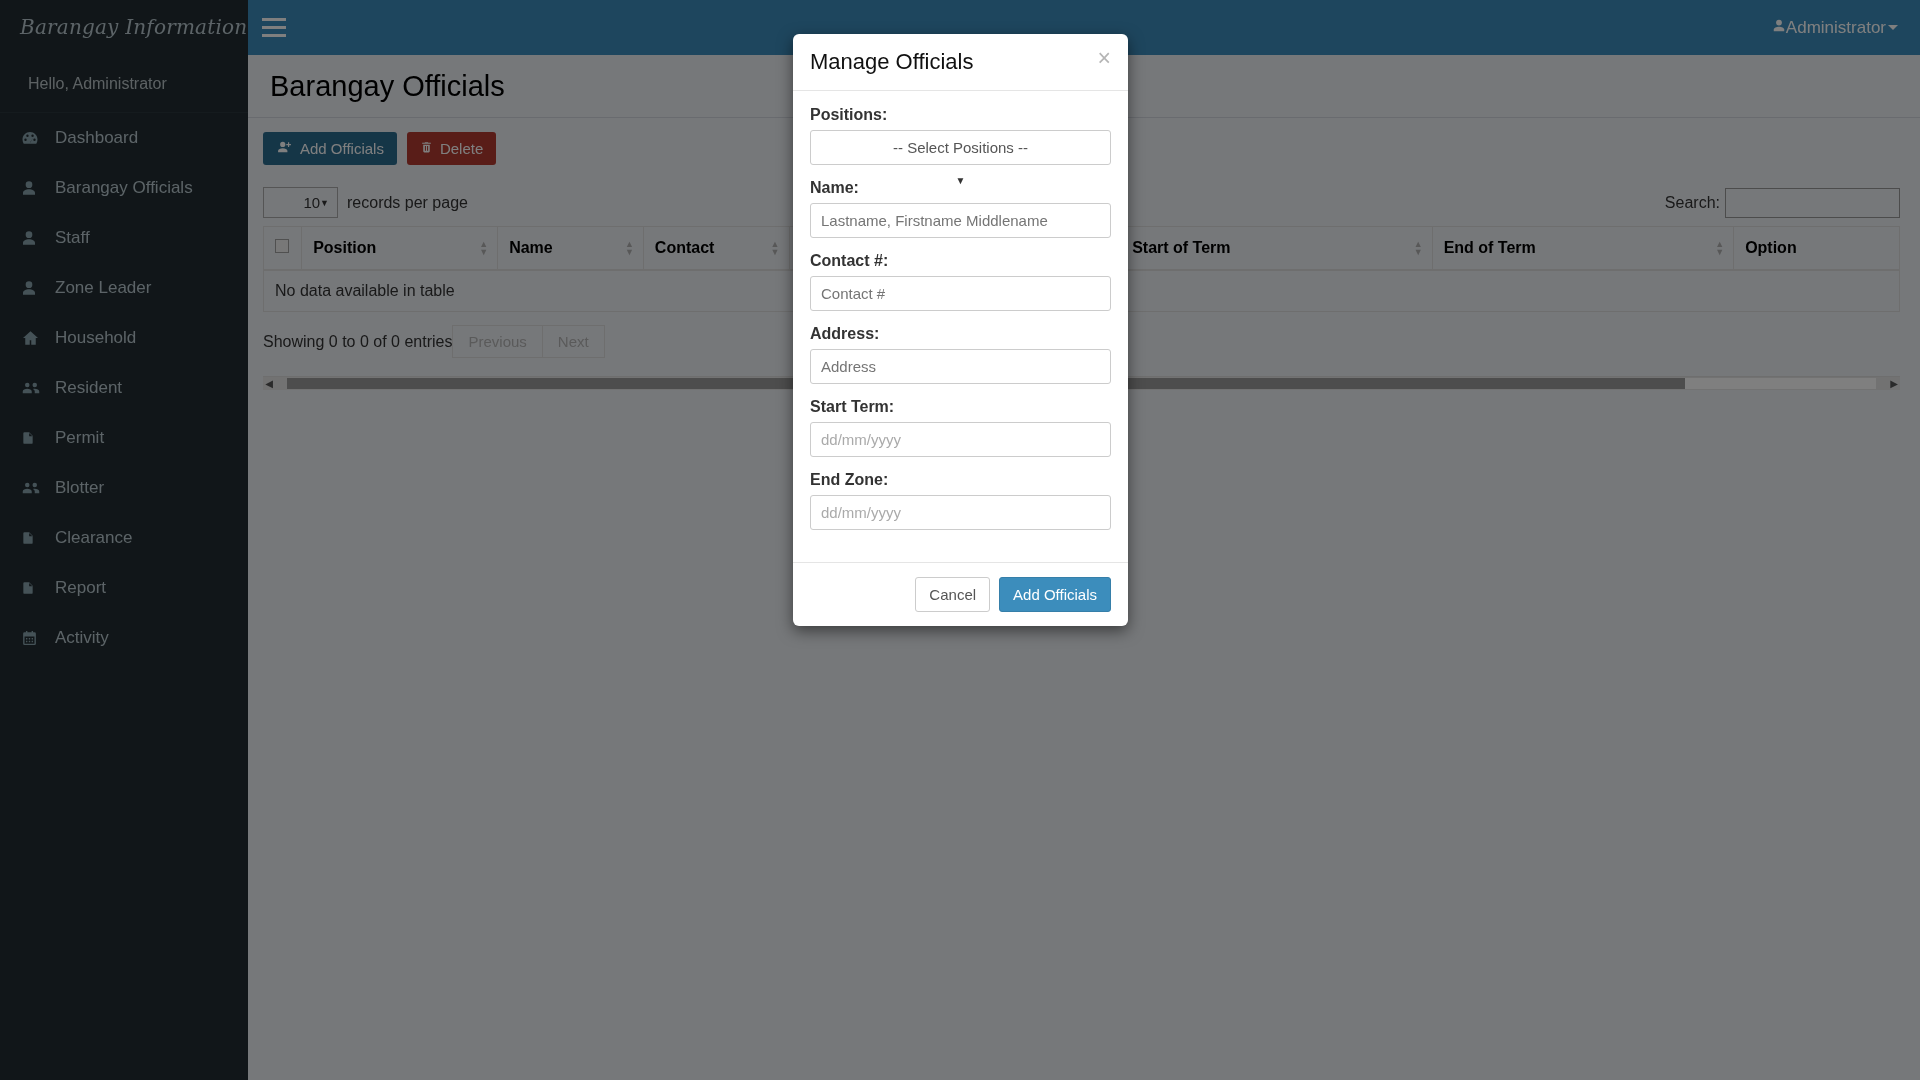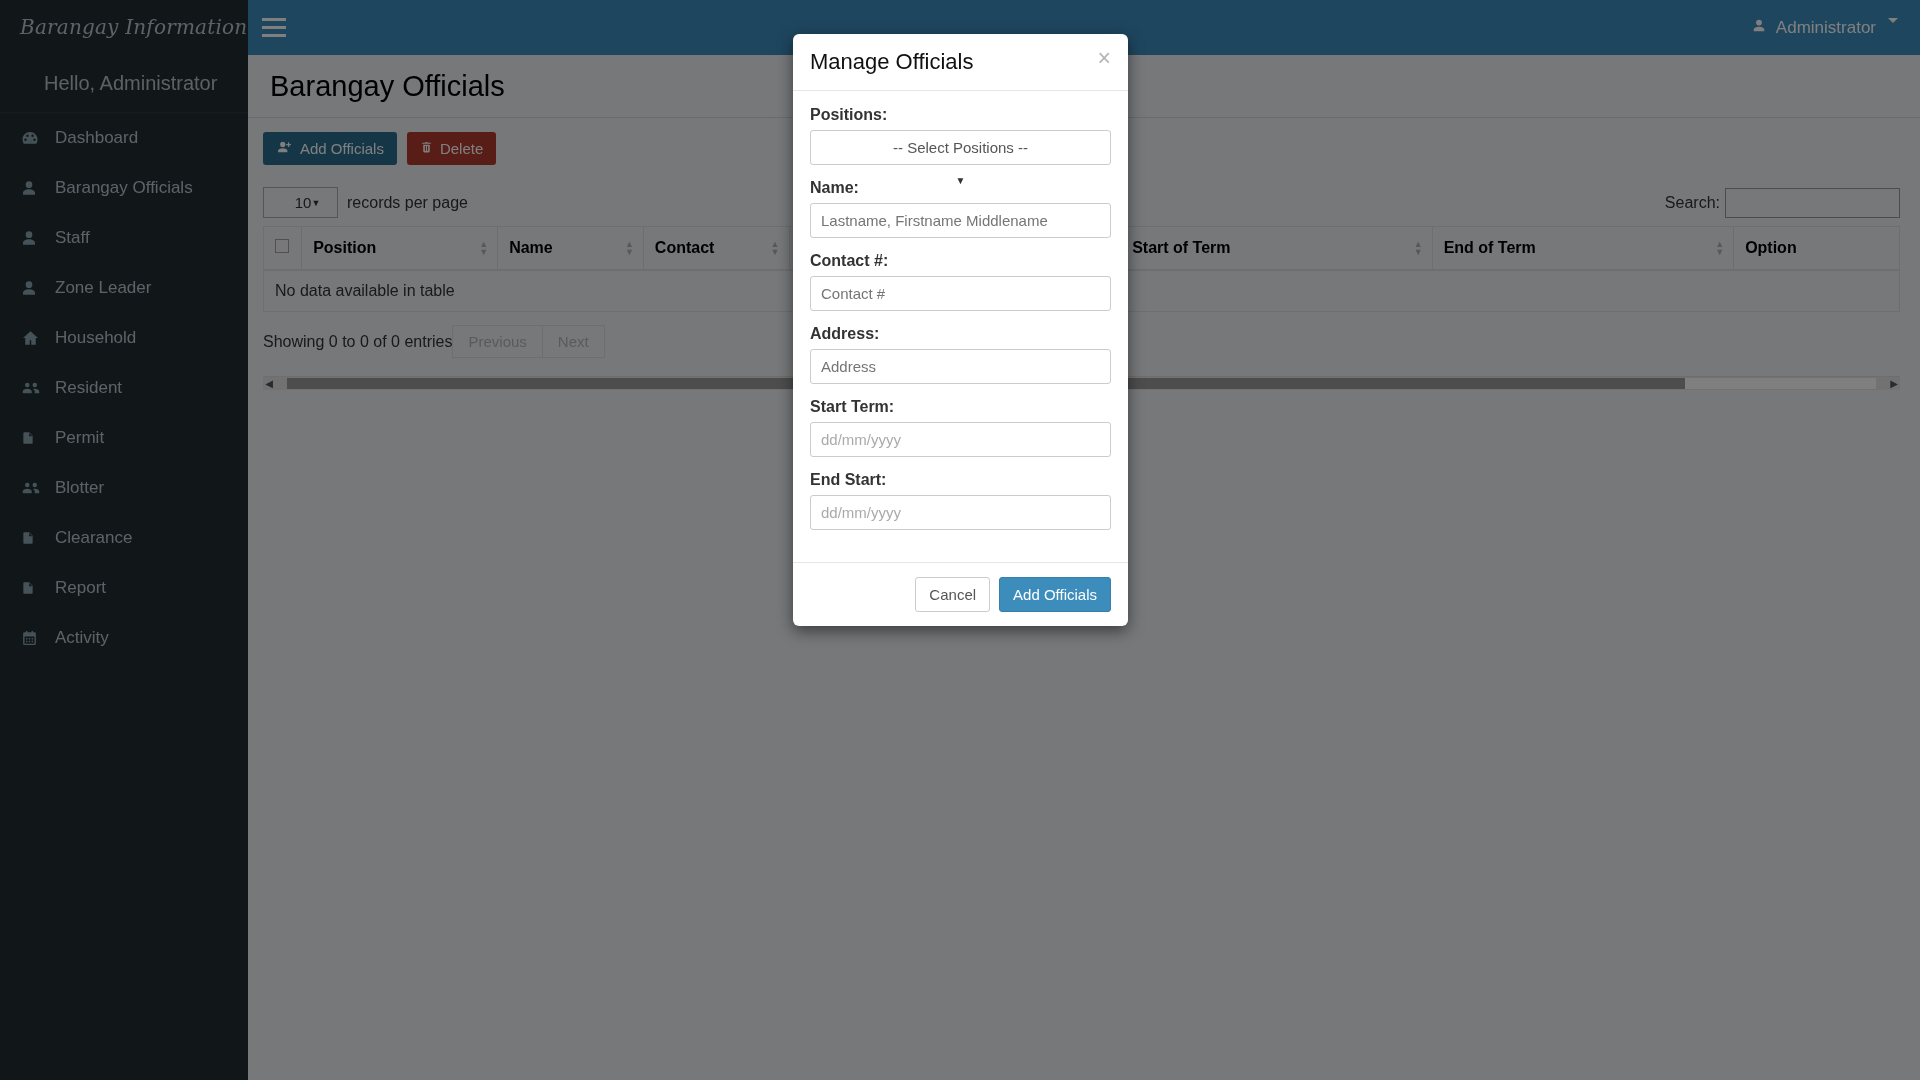--- a/index.html
+++ b/index.html
@@ -26,23 +26,23 @@
     font-family: "DejaVu Serif", serif;
     font-style: italic;
     font-size: 20px;
     letter-spacing: .2px;
     white-space: nowrap;
     overflow: hidden;
   }
   .user-panel {
     height: 58px;
     display: flex; align-items: center;
-    padding-left: 44px;
+    padding-left: 28px;
     color: #b9c3c7;
-    font-size: 20px;
+    font-size: 16px;
     border-bottom: 1px solid #2a373d;
   }
   .menu { list-style: none; margin: 0; padding: 0; }
   .menu li {
     display: flex; align-items: center;
     height: 50px;
     padding-left: 21px;
     color: #b8c7ce;
     font-size: 17px;
     cursor: pointer;
@@ -58,21 +58,21 @@
     background: #3c8dbc;
     display: flex; align-items: center; justify-content: space-between;
   }
   .hamburger {
     width: 52px; height: 55px;
     display: flex; flex-direction: column; align-items: center; justify-content: center;
     cursor: pointer;
   }
   .hamburger span { display:block; width: 24px; height: 3px; background: #fff; margin: 2.5px 0; }
   .topuser {
-    display: flex; align-items: flex-start; gap: 10px;
+    display: flex; align-items: center; gap: 0;
     color: #fff; font-size: 17px;
     padding-right: 22px; cursor: pointer;
   }
   .topuser svg { fill: #fff; }
   .caret-d {
     width: 0; height: 0;
     border-left: 5px solid transparent; border-right: 5px solid transparent;
     border-top: 5px solid #fff;
     margin-left: 2px;
   }
@@ -108,21 +108,21 @@
   .table-controls {
     display: flex; align-items: center; justify-content: space-between;
     margin-bottom: 8px;
   }
   .len-wrap { display: flex; align-items: center; gap: 9px; font-size: 16px; color: #333; }
   .len-select {
     width: 75px; height: 31px;
     border: 1px solid #aaa; background: transparent;
     font-size: 15px; color: #333;
     padding-left: 22px;
-    display: flex; align-items: center; justify-content: center;
+    display: flex; align-items: center; justify-content: flex-end;
     cursor: pointer;
   }
   .len-select .arrow { font-size: 9px; color:#333; padding-right: 8px; }
   .search-wrap { display: flex; align-items: center; gap: 0px; font-size: 16px; color: #333; }
   .search-input {
     width: 175px; height: 30px;
     border: 1px solid #999; background: transparent;
     margin-left: 5px;
   }
 
@@ -528,21 +528,21 @@
       </div>
 
       <div class="fgroup">
         <label class="flabel">Start Term:</label>
         <div class="fcontrol ph">
           <span>dd/mm/yyyy</span>
         </div>
       </div>
 
       <div class="fgroup">
-        <label class="flabel">End Start:</label>
+        <label class="flabel">End Zone:</label>
         <div class="fcontrol ph">
           <span>dd/mm/yyyy</span>
         </div>
       </div>
 
     </div>
 
     <div class="modal-footer">
       <button class="mbtn mbtn-default">Cancel</button>
       <button class="mbtn mbtn-primary">Add Officials</button>

